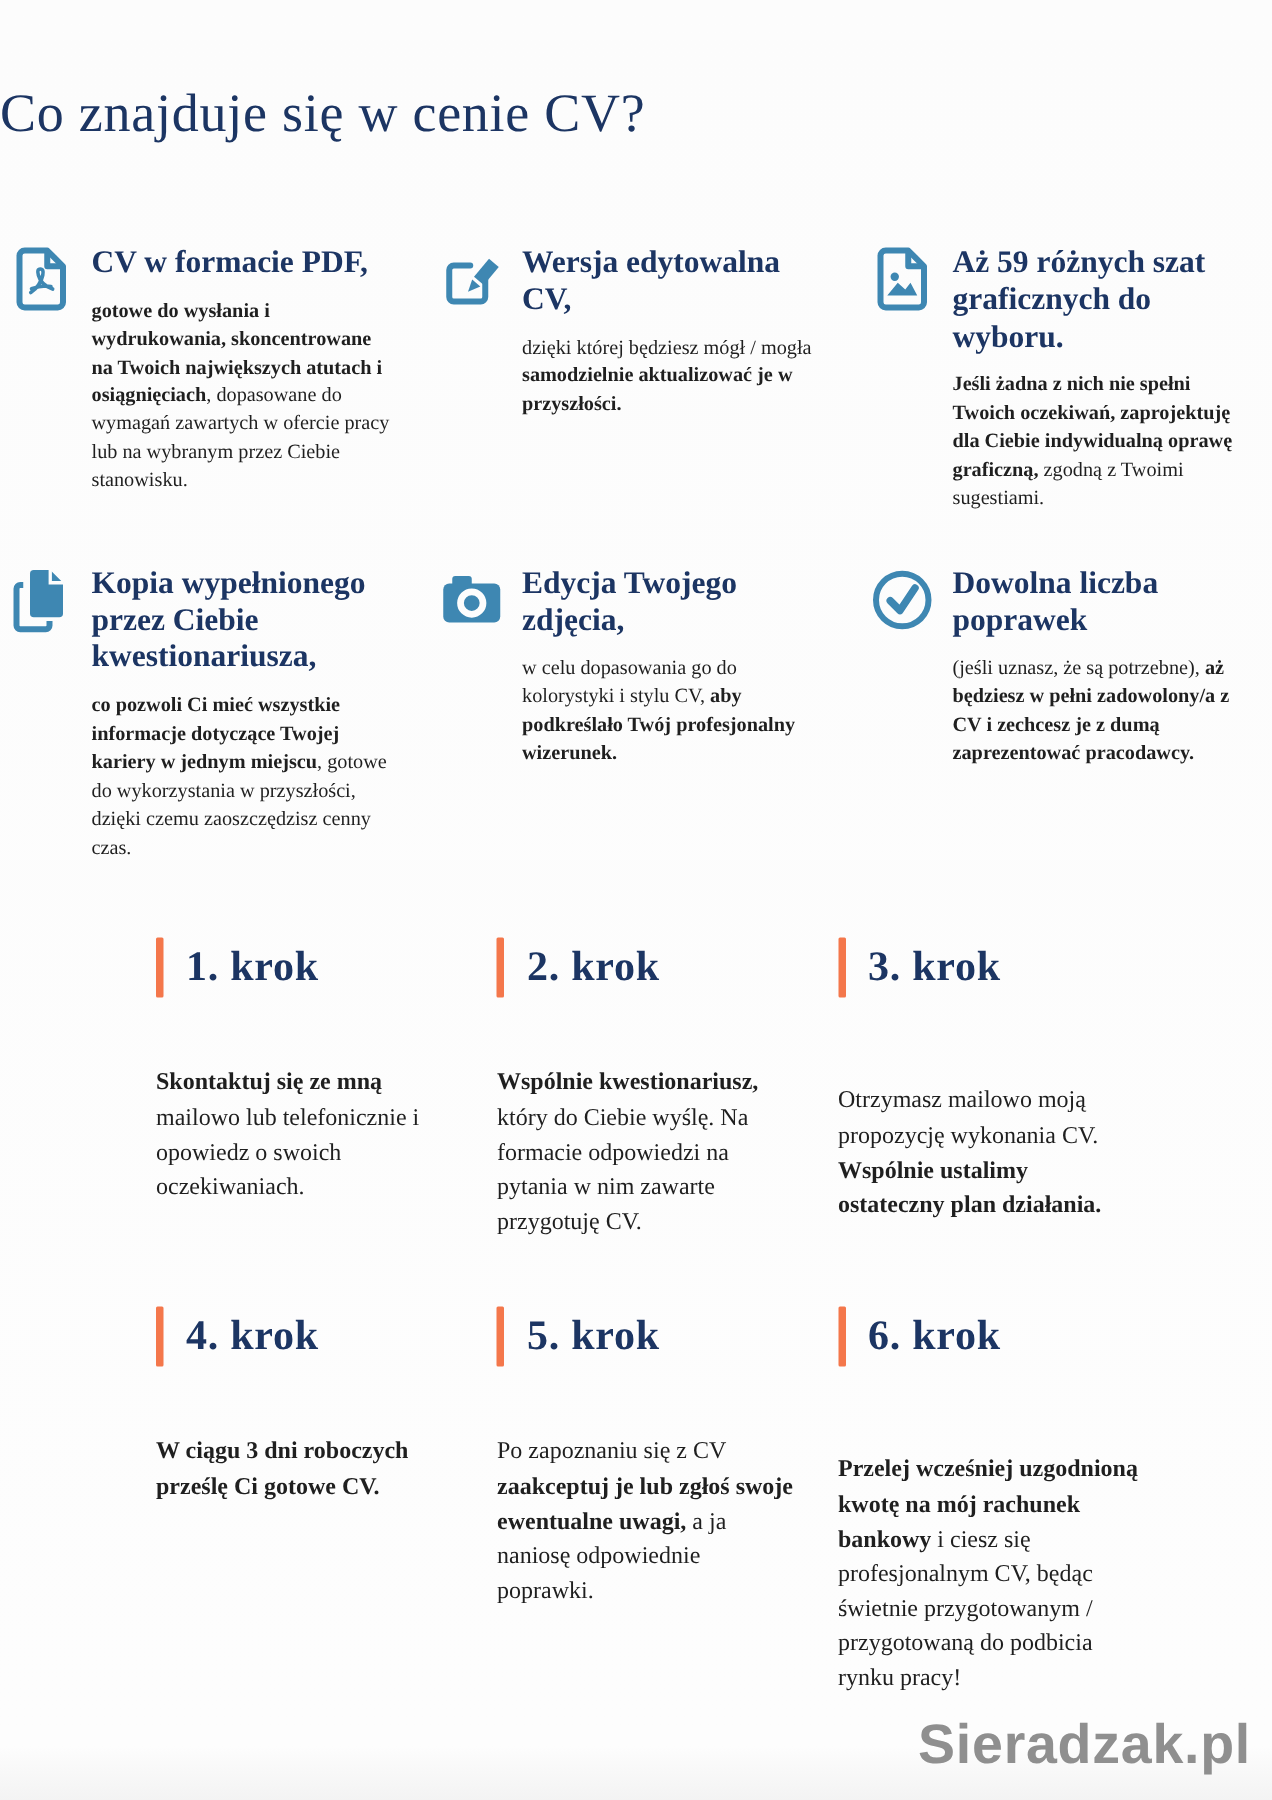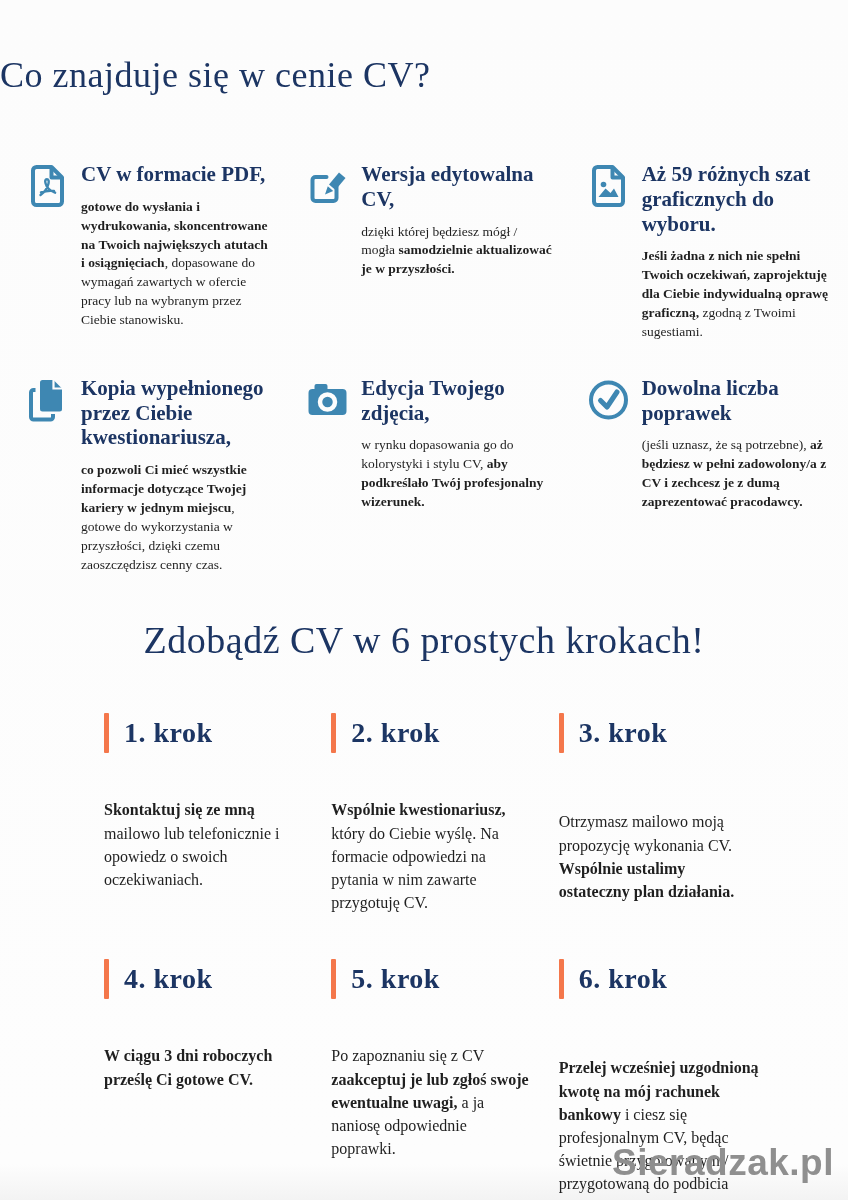--- a/index.html
+++ b/index.html
@@ -29,21 +29,21 @@
     text-align:center;
     font-size:38px;
     font-weight:normal;
     color:#1c3563;
     letter-spacing:0.5px;
   }
 
   
   .features-grid{
     margin-top:66px;
-    padding:0 14px 0 25px;
+    padding:0 14px 0 5px;
     display:grid;
     grid-template-columns:1fr 1fr 1fr;
     column-gap:32px;
     row-gap:34px;
   }
   .feature{
     display:flex;
     align-items:flex-start;
     gap:11px;
   }
@@ -185,40 +185,39 @@
     <div class="feature">
       <span class="feature-icon">
         <svg viewBox="0 0 44 48" fill="none">
           <rect x="9" y="8" width="13" height="9" rx="2" fill="currentColor"></rect>
           <rect x="3" y="13" width="38" height="26" rx="4" fill="currentColor"></rect>
           <circle cx="22" cy="26" r="7.5" stroke="#fdfdfd" stroke-width="4.5" fill="none"></circle>
         </svg>
       </span>
       <div class="feature-text">
         <div class="feature-title">Edycja Twojego zdjęcia,</div>
-        <p class="feature-desc"><span>w rynku dopasowania go do kolorystyki i stylu CV, </span><b>aby podkreślało Twój profesjonalny wizerunek.</b></p>
+        <p class="feature-desc"><span>w celu dopasowania go do kolorystyki i stylu CV, </span><b>aby podkreślało Twój profesjonalny wizerunek.</b></p>
       </div>
     </div>
 
     <div class="feature">
       <span class="feature-icon">
         <svg viewBox="0 0 44 48" fill="none">
           <circle cx="22" cy="24" r="17.5" stroke="currentColor" stroke-width="4"></circle>
           <path d="M14 24.5 l6.5 6.5 L30.5 16" stroke="currentColor" stroke-width="5" stroke-linecap="round" stroke-linejoin="round"></path>
         </svg>
       </span>
       <div class="feature-text">
         <div class="feature-title">Dowolna liczba poprawek</div>
         <p class="feature-desc"><span>(jeśli uznasz, że są potrzebne), </span><b>aż będziesz w pełni zadowolony/a z CV i zechcesz je z dumą zaprezentować pracodawcy.</b></p>
       </div>
     </div>
 
   </div>
 
-  <h2 class="steps-title">Zdobądź CV w 6 prostych krokach!</h2>
 
   <div class="steps-grid">
 
     <div class="step">
       <div class="step-header">
         <span class="step-bar"></span>
         <span class="step-label">1. krok</span>
       </div>
       <p class="step-desc"><b>Skontaktuj się ze mną</b><span> mailowo lub telefonicznie i opowiedz o swoich oczekiwaniach.</span></p>
     </div>

